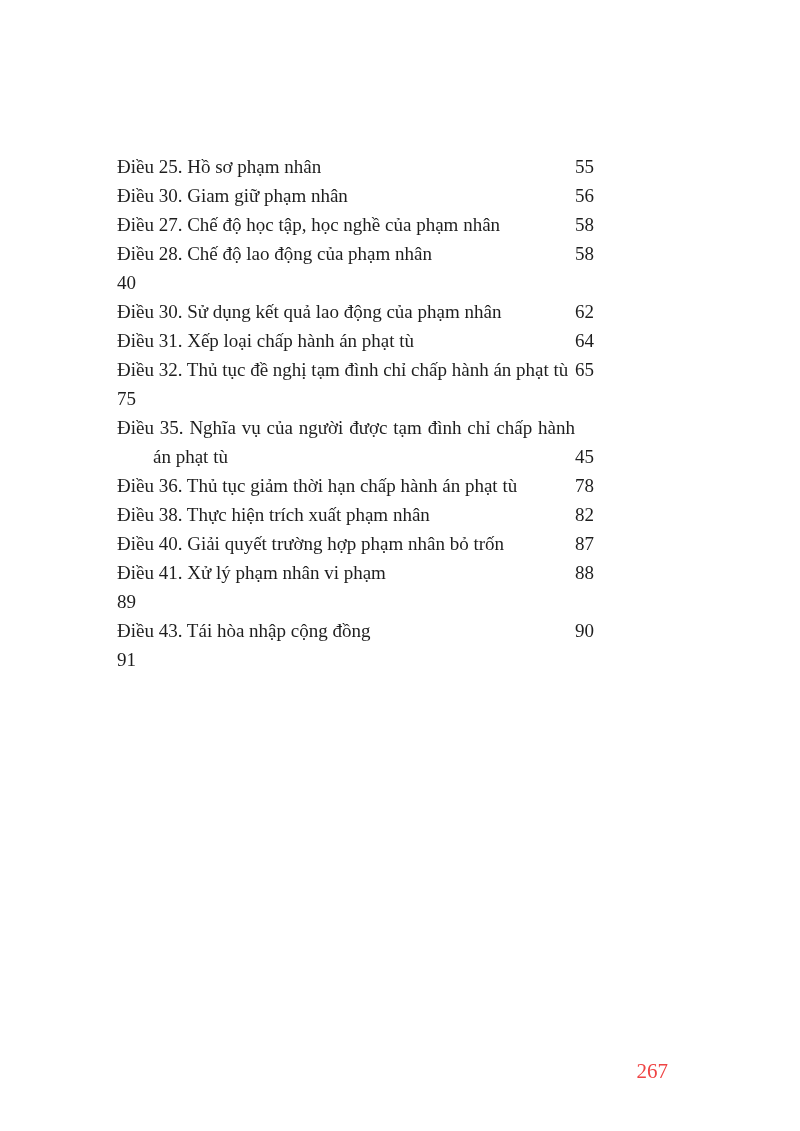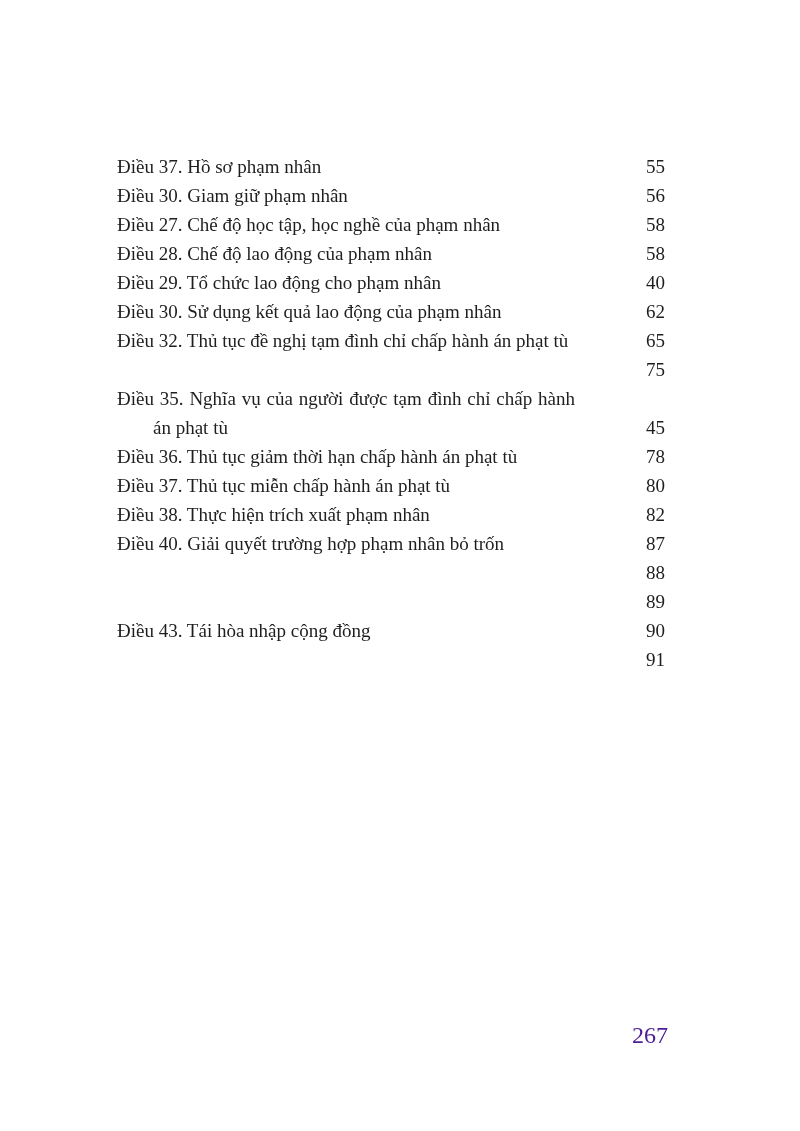--- a/index.html
+++ b/index.html
@@ -31,90 +31,90 @@
   }
   .entry-text {
     flex: 0 0 458px;
     max-width: 458px;
     text-align: justify;
     padding-left: 36px;
     text-indent: -36px;
   }
   .page-num {
     flex: 1;
-    text-align: right;
+    text-align: left;
     white-space: nowrap;
   }
   .folio {
     position: absolute;
-    top: 1022px;
+    top: 1058px;
     right: 132px;
-    font-size: 24px;
+    font-size: 21px;
     line-height: 26px;
-    color: #4c1d95;
+    color: #ef4444;
   }
 </style>
 </head>
 <body>
 
 <div class="page">
   <div class="toc">
 
     <div class="entry">
-      <span class="entry-text">Điều 37. Hồ sơ phạm nhân</span>
+      <span class="entry-text">Điều 25. Hồ sơ phạm nhân</span>
       <span class="page-num">55</span>
     </div>
     <div class="entry">
       <span class="entry-text">Điều 30. Giam giữ phạm nhân</span>
       <span class="page-num">56</span>
     </div>
     <div class="entry">
       <span class="entry-text">Điều 27. Chế độ học tập, học nghề của phạm nhân</span>
       <span class="page-num">58</span>
     </div>
     <div class="entry">
       <span class="entry-text">Điều 28. Chế độ lao động của phạm nhân</span>
       <span class="page-num">58</span>
     </div>
     <div class="entry">
-      <span class="entry-text">Điều 29. Tổ chức lao động cho phạm nhân</span>
       <span class="page-num">40</span>
     </div>
     <div class="entry">
       <span class="entry-text">Điều 30. Sử dụng kết quả lao động của phạm nhân</span>
       <span class="page-num">62</span>
+    </div>
+    <div class="entry">
+      <span class="entry-text">Điều 31. Xếp loại chấp hành án phạt tù</span>
+      <span class="page-num">64</span>
     </div>
     <div class="entry">
       <span class="entry-text">Điều 32. Thủ tục đề nghị tạm đình chỉ chấp hành án phạt tù</span>
       <span class="page-num">65</span>
     </div>
     <div class="entry">
       <span class="page-num">75</span>
     </div>
     <div class="entry">
       <span class="entry-text">Điều 35. Nghĩa vụ của người được tạm đình chỉ chấp hành án phạt tù</span>
       <span class="page-num">45</span>
     </div>
     <div class="entry">
       <span class="entry-text">Điều 36. Thủ tục giảm thời hạn chấp hành án phạt tù</span>
       <span class="page-num">78</span>
     </div>
     <div class="entry">
-      <span class="entry-text">Điều 37. Thủ tục miễn chấp hành án phạt tù</span>
-      <span class="page-num">80</span>
-    </div>
-    <div class="entry">
       <span class="entry-text">Điều 38. Thực hiện trích xuất phạm nhân</span>
       <span class="page-num">82</span>
     </div>
     <div class="entry">
       <span class="entry-text">Điều 40. Giải quyết trường hợp phạm nhân bỏ trốn</span>
       <span class="page-num">87</span>
     </div>
     <div class="entry">
+      <span class="entry-text">Điều 41. Xử lý phạm nhân vi phạm</span>
       <span class="page-num">88</span>
     </div>
     <div class="entry">
       <span class="page-num">89</span>
     </div>
     <div class="entry">
       <span class="entry-text">Điều 43. Tái hòa nhập cộng đồng</span>
       <span class="page-num">90</span>
     </div>
     <div class="entry">

